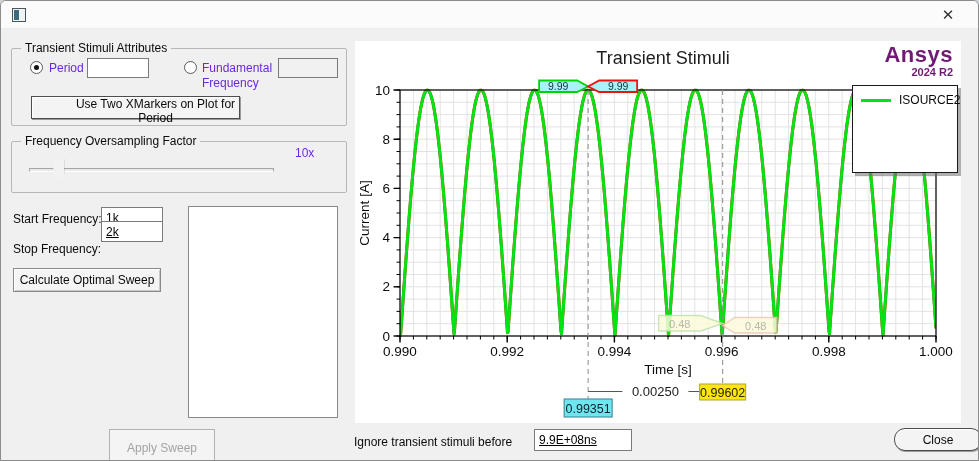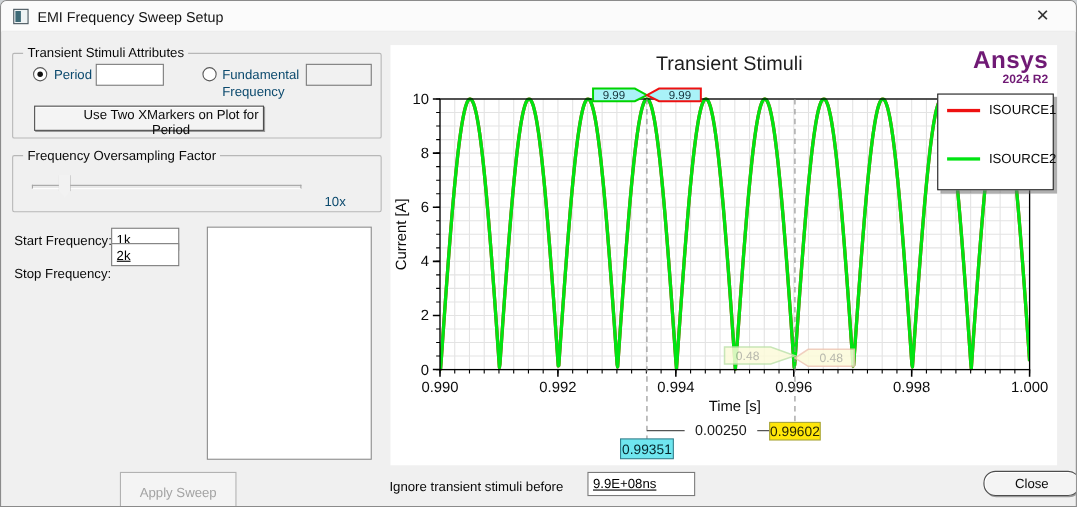--- a/index.html
+++ b/index.html
@@ -11,21 +11,21 @@
   }
   .titlebar { position:absolute; left:0; top:0; width:100%; height:28px; background:#fbfbfb; border-bottom:1px solid #ececec; }
   .title-icon { position:absolute; left:11px; top:7px; width:14px; height:14px; border:1px solid #49565e; background:#eef3f4; }
   .title-icon::before { content:""; position:absolute; left:1px; top:1px; width:5px; height:10px; background:#3e6a77; }
   .title-text { position:absolute; left:33px; top:7px; font-size:13px; color:#141414; }
   .close-x { position:absolute; right:15px; top:3px; width:30px; height:22px; text-align:center; line-height:22px; font-size:15px; color:#333; cursor:default; }
   .groupbox { position:absolute; border:1px solid #b7b7b7; border-radius:2px; }
   .gb-label { position:absolute; top:-8px; left:9px; background:#f0f0f0; padding:0 4px; font-size:12px; color:#0a0a0a; white-space:nowrap; }
   .radio { position:absolute; width:13px; height:13px; border:1px solid #5a5a5a; border-radius:50%; background:#fff; }
   .radio.sel::after { content:""; position:absolute; left:3px; top:3px; width:5px; height:5px; border-radius:50%; background:#111; }
-  .rlabel { position:absolute; font-size:12px; color:#0c4a6e; }
+  .rlabel { position:absolute; font-size:12px; color:#6d28d9; }
   .tinput {
     position:absolute; border:1px solid #7a7a7a; background:#fff; font-family:"Liberation Sans",sans-serif;
     font-size:12px; padding:1px 4px; color:#000;text-decoration:underline;
   }
   .tinput.dis { background:#f1f1f1; }
   .btn {
     position:absolute; background:#f4f4f4; border:1px solid #8a8a8a;
     box-shadow: inset 1px 1px 0 #ffffff, inset -1px -1px 0 #c9c9c9;
     font-family:"Liberation Sans",sans-serif; font-size:12px; color:#0a0a0a; text-align:center; cursor:default;
   }
@@ -53,46 +53,46 @@
   .flabel { position:absolute; font-size:12px; color:#0a0a0a; }
   svg text { font-family:"Liberation Sans",sans-serif; }
 </style>
 </head>
 <body>
 
 <div class="win">
 
   <div class="titlebar">
     <div class="title-icon"></div>
-    <div class="title-text">EMI Frequency Sweep Setup</div>
     <div class="close-x">✕</div>
   </div>
 
   <div class="groupbox" style="left:10px; top:47px; width:336px; height:78px;">
     <span class="gb-label">Transient Stimuli Attributes</span>
     <span class="radio sel" id="radio-period" style="left:18px; top:12px;"></span>
     <span class="rlabel" style="left:37px; top:12px;">Period</span>
     <input class="tinput" style="left: 75px; top: 9px; width: 62px; height: 20px;" value="">
     <span class="radio" id="radio-fundamental" style="left:172px; top:12px;"></span>
     <span class="rlabel" style="left:190px; top:12px; width:74px; line-height:1.25;">Fundamental Frequency</span>
     <input class="tinput dis" style="left: 266px; top: 9px; width: 60px; height: 20px;" value="">
     <button class="btn dark" style="left:19px; top:47px; width:209px; height:23px;padding-left:40px;">Use Two XMarkers on Plot for Period</button>
   </div>
 
   <div class="groupbox" style="left:10px; top:140px; width:336px; height:52px;">
     <span class="gb-label">Frequency Oversampling Factor</span>
     <div class="slider-track" id="ovs-track" style="left:17px; top:26px; width:245px;"></div>
     <div class="slider-thumb" id="ovs-thumb" style="top: 17px; left: 41.4px;"></div>
-    <span class="rlabel" style="left:283px; top:34px;">10x</span>
+    <span class="rlabel" style="left:283px; top:4px;">10x</span>
   </div>
 
   <span class="flabel" style="left:12px; top:211px;">Start Frequency:</span>
   <input class="tinput" style="left: 100px; top: 206px; width: 62px; height: 21px;" value="1k">
   <span class="flabel" style="left:12px; top:241px;text-align:right;">Stop Frequency:</span>
   <input class="tinput" style="left: 100px; top: 220px; width: 62px; height: 21px;" value="2k">
+  <button class="btn" style="left:12px; top:267px; width:148px; height:24px;">Calculate Optimal Sweep</button>
 
   <div class="listbox" style="left:187px; top:205px; width:150px; height:212px;"></div>
 
   <button class="btn disabled" id="apply-btn" style="left:108px; top:428px; width:106px; height:37px;">Apply Sweep</button>
 
   <span class="flabel" style="left:353px; top:434px;">Ignore transient stimuli before</span>
   <input class="tinput" style="left: 533px; top: 428px; width: 98px; height: 22px;" value="9.9E+08ns">
   <button class="btn dark" style="left:893px; top:427px; width:88px; height:23px;border-radius:11px;">Close</button>
 
   <div class="chart-panel">
@@ -275,23 +275,19 @@
         <line x1="233.13600000000054" y1="350.5" x2="267.4040000000008" y2="350.5" stroke="#555"></line>
         <line x1="333.4040000000008" y1="350.5" x2="344.67200000000105" y2="350.5" stroke="#555"></line>
         <text x="300.4040000000008" y="354.5" text-anchor="middle" font-size="13" fill="#1a1a1a">0.00250</text>
         <rect x="209.13600000000054" y="358" width="48" height="18" fill="#6fe6ef" stroke="#35808d"></rect>
         <text x="233.13600000000054" y="371.5" text-anchor="middle" font-size="12.5" fill="#06262c">0.99351</text>
         <rect x="344.67200000000105" y="343" width="46" height="16" fill="#ffe60a" stroke="#a8a438"></rect>
         <text x="367.67200000000105" y="355.5" text-anchor="middle" font-size="12.5" fill="#262606">0.99602</text>
       </svg>
     <div class="legendbox" id="legend">
         <div class="lg-row">
-          <div class="lg-line" style="background: rgb(238, 17, 17);"></div>
-          <div class="lg-label">ISOURCE1</div>
-        </div>
-        <div class="lg-row">
           <div class="lg-line" style="background: rgb(0, 228, 18);"></div>
           <div class="lg-label">ISOURCE2</div>
         </div>
       </div>
   </div>
 
 </div>
 
 </body></html>

